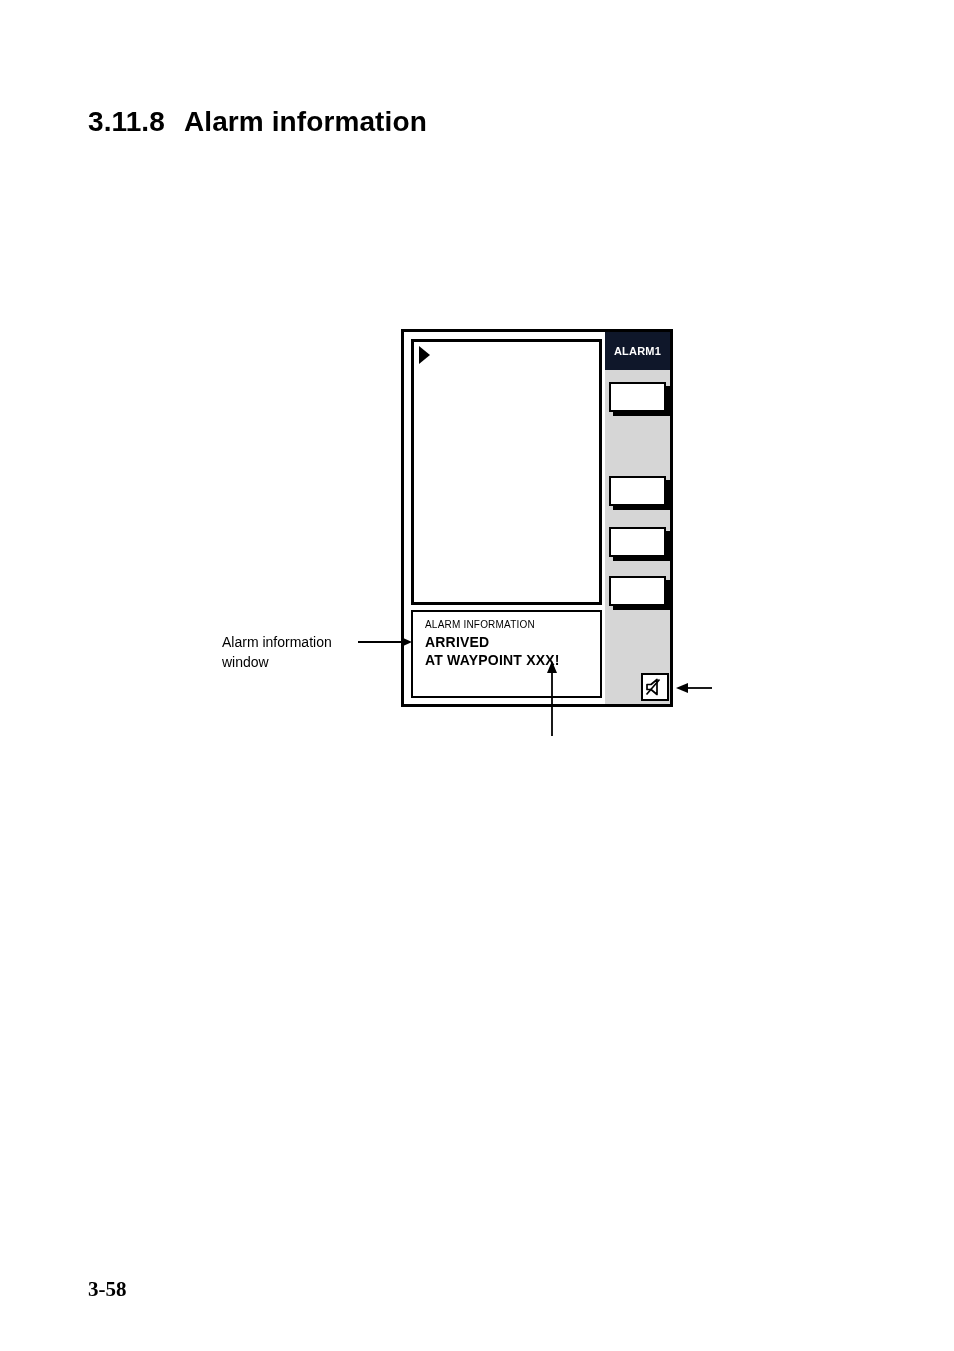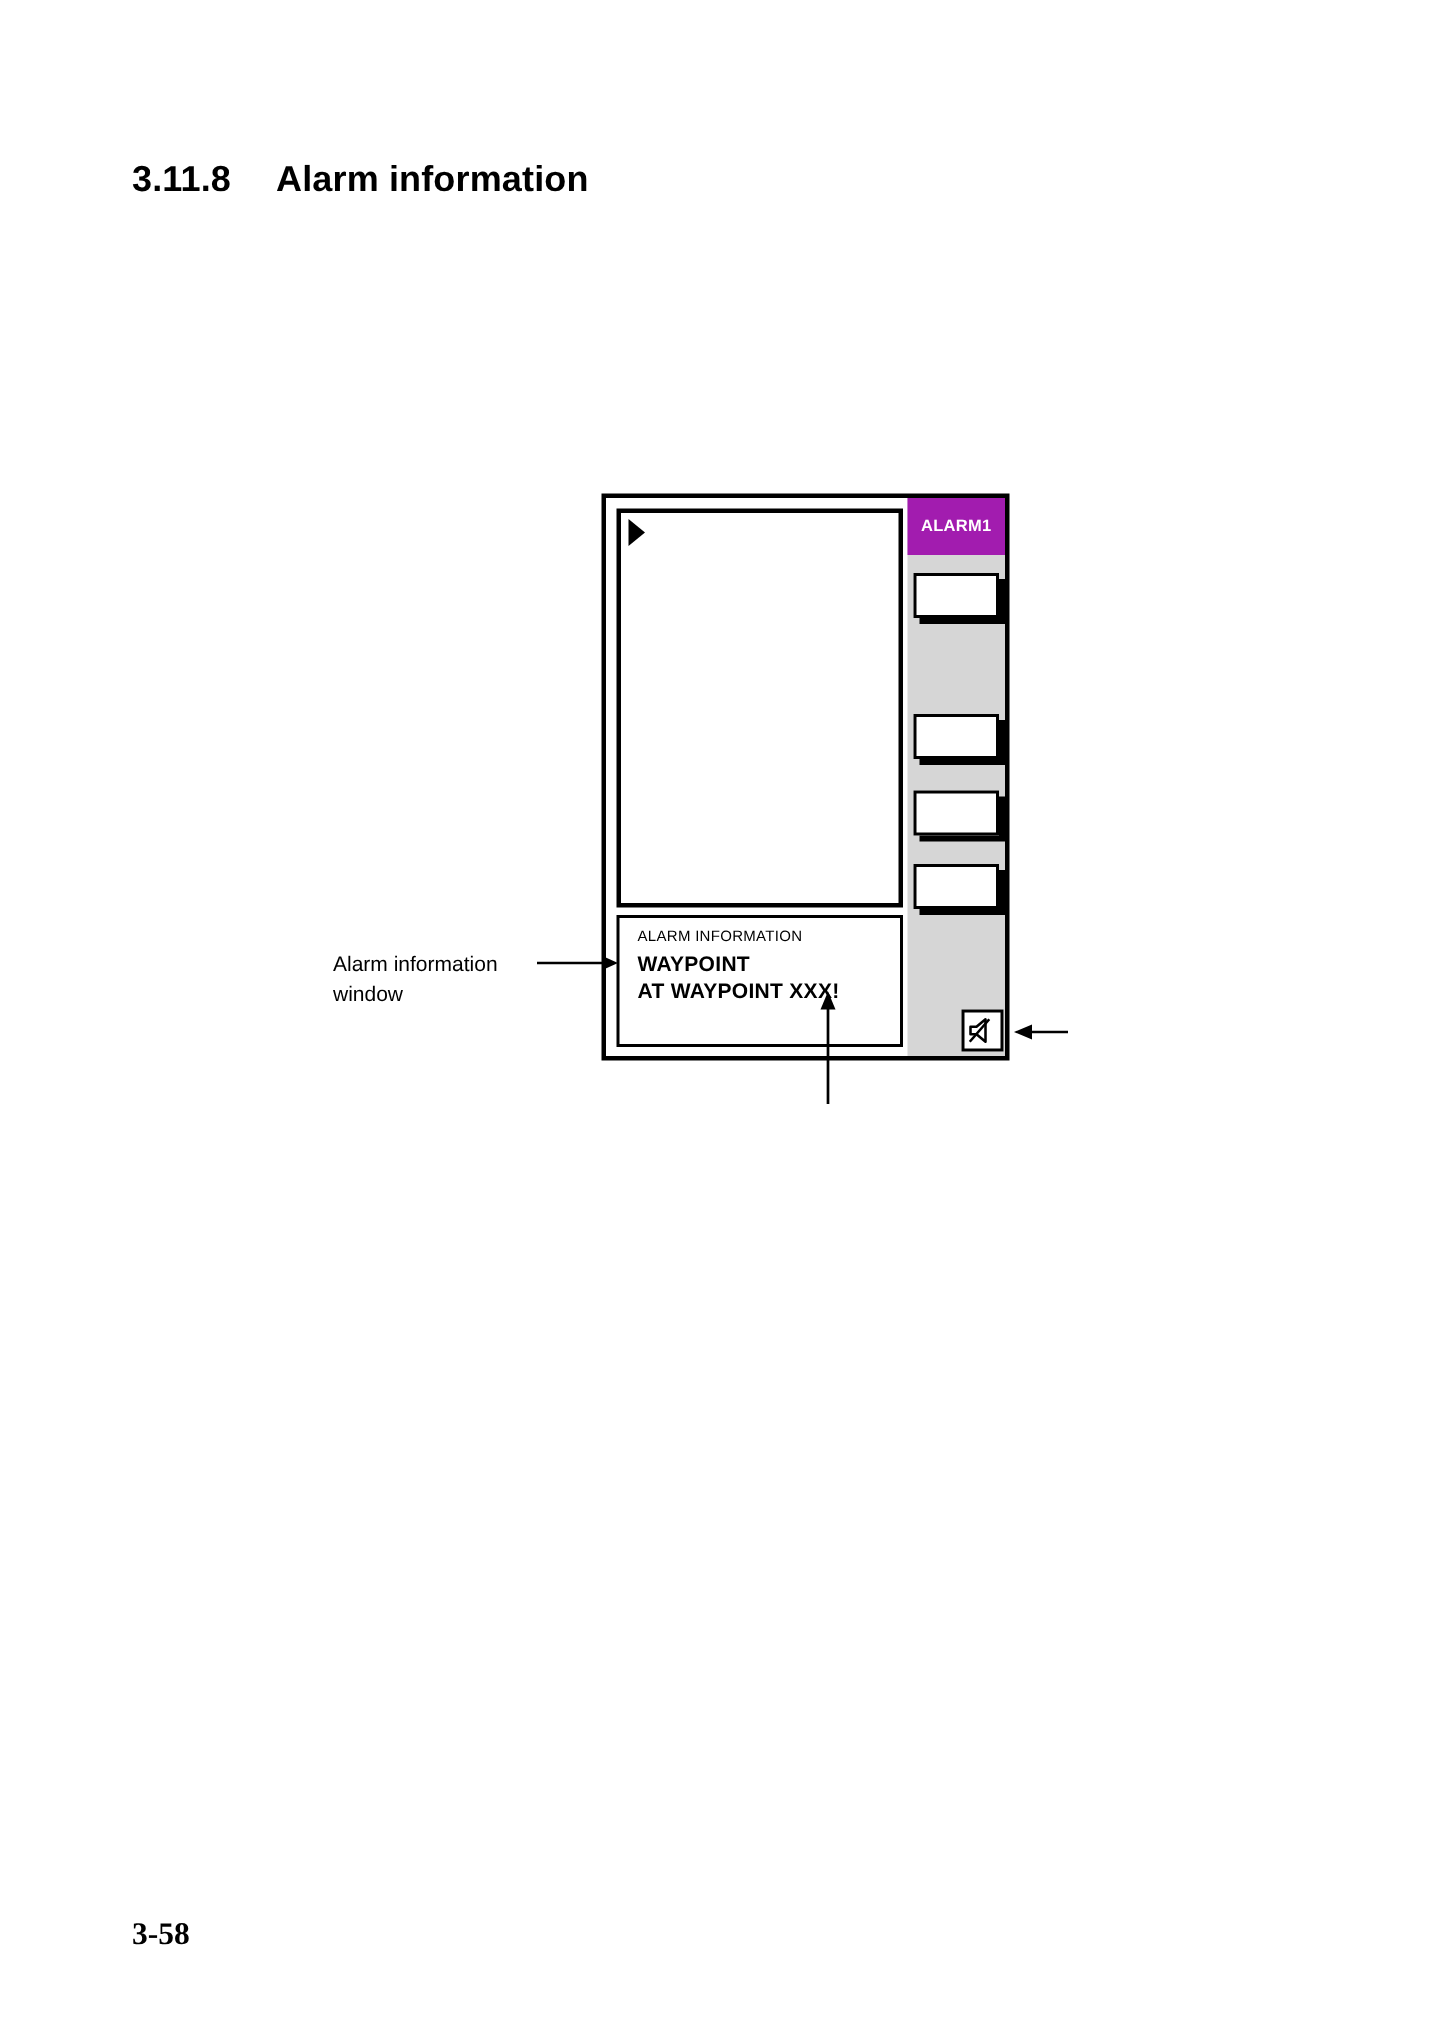--- a/index.html
+++ b/index.html
@@ -14,21 +14,21 @@
     font-family: "Liberation Sans", sans-serif;
     color: #000000;
     overflow: hidden;
   }
 
   
   .section-heading {
     position: absolute;
     left: 88px;
     top: 106px;
-    font-size: 24px;
+    font-size: 28px;
     font-weight: bold;
     letter-spacing: 0.1px;
     white-space: nowrap;
   }
   .section-heading .num {
     display: inline-block;
     width: 96px;
   }
 
   
@@ -72,21 +72,21 @@
     background: #d6d6d6;
   }
 
   
   .alarm-title-bar {
     position: absolute;
     left: 605px;
     top: 332px;
     width: 65px;
     height: 38px;
-    background: #a21caf;
+    background: #0f172a;
     color: #ffffff;
     display: flex;
     align-items: center;
     justify-content: center;
   }
   .alarm-title-bar span {
     font-size: 11px;
     font-weight: bold;
     letter-spacing: 0.2px;
   }
@@ -225,21 +225,21 @@
       <line x1="3.5" y1="19.5" x2="16.5" y2="4.5" stroke="#000000" stroke-width="1.7"></line>
     </svg>
   </div>
 
   <div class="display-area">
     <div class="cursor-triangle"></div>
   </div>
 
   <div class="alarm-window">
     <div class="aw-caption">ALARM INFORMATION</div>
-    <div class="aw-line l1">WAYPOINT</div>
+    <div class="aw-line l1">ARRIVED</div>
     <div class="aw-line">AT WAYPOINT XXX!</div>
   </div>
 
   <div class="callout-label">
     <div>Alarm information</div>
     <div>window</div>
   </div>
 
   <svg class="annotations" viewBox="0 0 954 1351">
 

